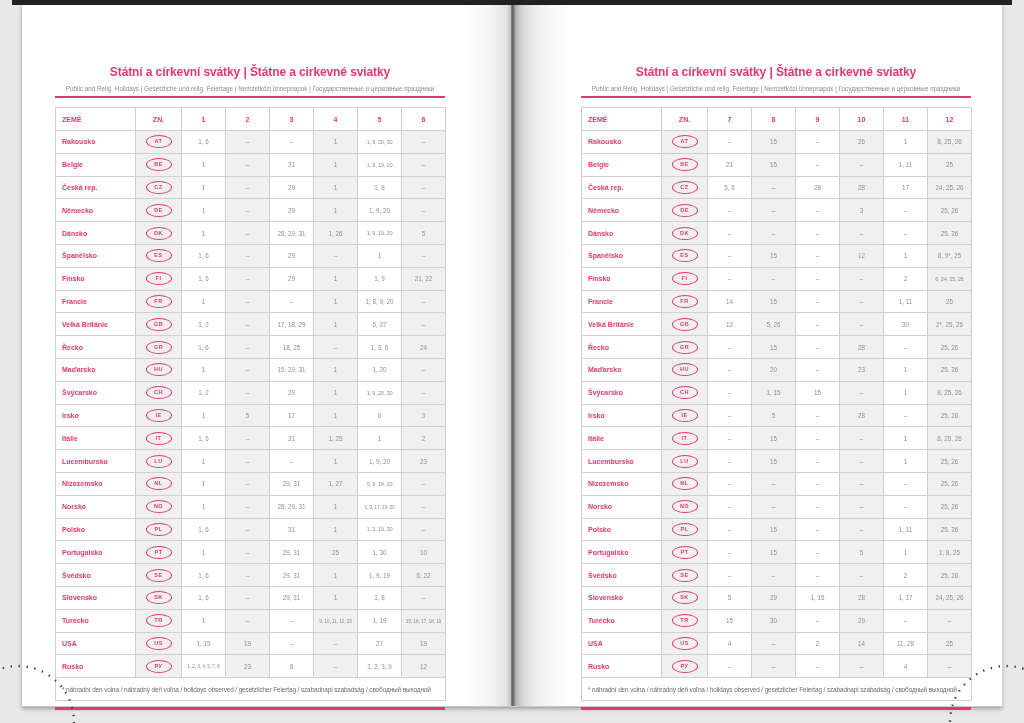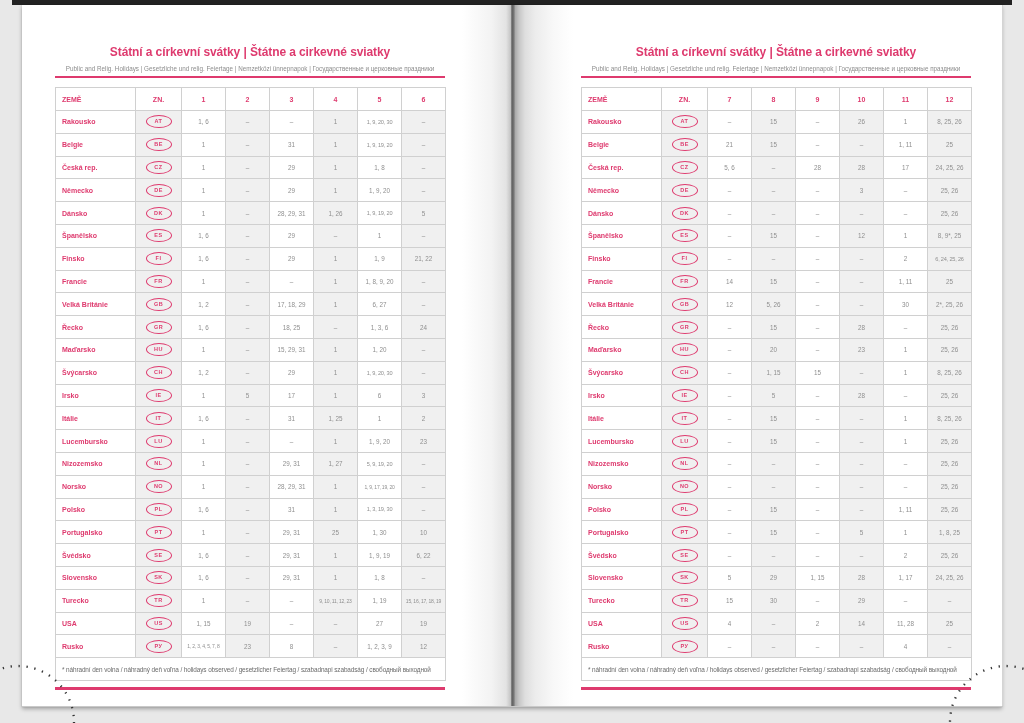--- a/index.html
+++ b/index.html
@@ -29,21 +29,21 @@
   .gutter{
     position:absolute;left:511px;top:5px;width:4px;height:701px;z-index:2;
     background:linear-gradient(to right,#8a8a8a,#5f5f5f 45%,#9a9a9a);
   }
   .page-right{
     left:515px;width:487px;
     background:linear-gradient(to right,#a8a8a8 0px,#c6c6c6 4px,#dedede 10px,#ececec 20px,#f8f8f8 38px,#ffffff 58px);
     border-right:1px solid #d4d4d4;
   }
 
-  .content{width:390px;padding-top:40px;}
+  .content{width:390px;padding-top:60px;}
   .page-left .content{margin-left:33px;}
   .page-right .content{margin-left:66px;}
 
   .title{
     margin:0;font-size:12px;font-weight:bold;color:var(--accent);
     text-align:center;white-space:nowrap;letter-spacing:-0.1px;
   }
   .subtitle{
     margin-top:6px;font-size:6.3px;color:#8c8c8c;text-align:center;white-space:nowrap;
   }

